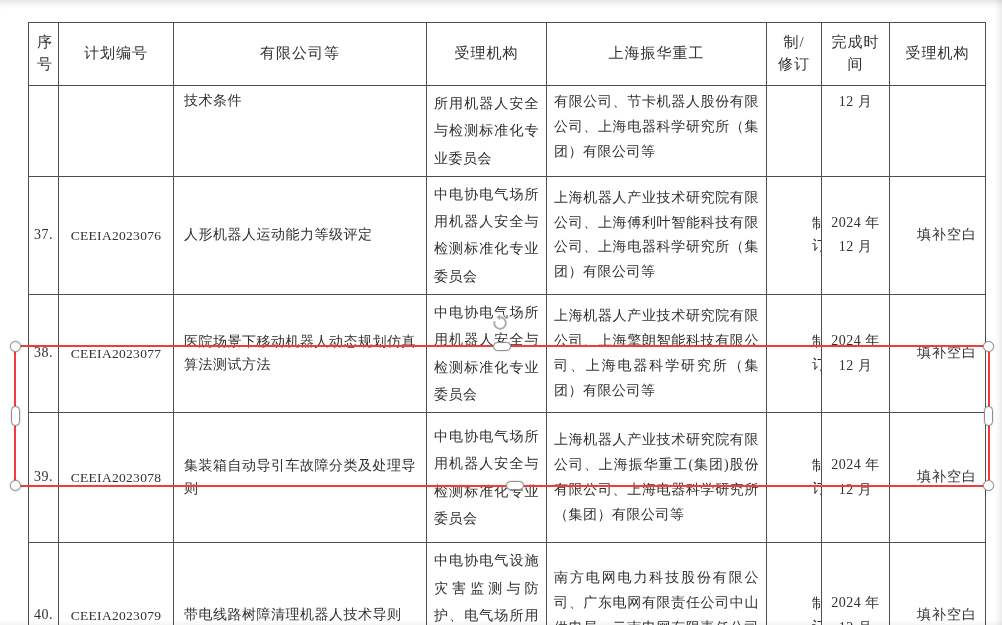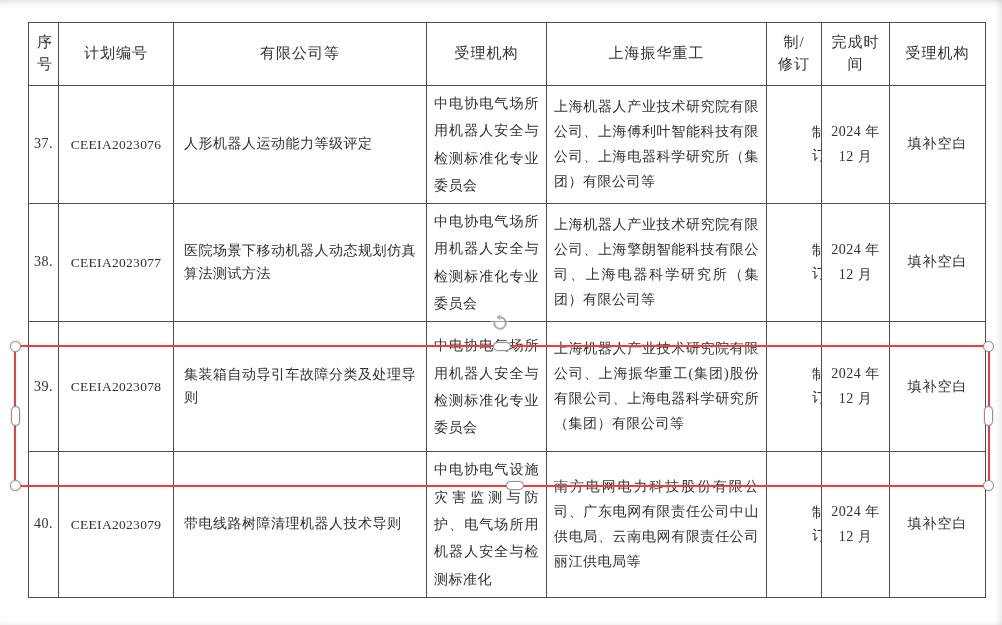--- a/index.html
+++ b/index.html
@@ -43,21 +43,21 @@
   tr.r3{height:130px;}
   tr.r4{height:118px;}
   tr.r0 td{vertical-align:top;}
   td.c-seq{text-align:center;padding:4px 2px;margin-top:46px;}
   td.c-plan{text-align:center;padding:20px 2px;font-size:13.5px;letter-spacing:.3px;}
   td.c-name{text-align:left;padding:4px 10px;}
   td.c-agency{text-align:justify;text-align-last:left;padding:4px 7px;line-height:1.95;}
   td.c-draft{text-align:justify;text-align-last:left;padding:4px 7px;line-height:1.78;}
   td.c-mode{text-align:center;padding-left:45px;}
   td.c-time{text-align:center;white-space:pre-line;line-height:1.75;}
-  td.c-type{text-align:center;letter-spacing:1px;}
+  td.c-type{text-align:right;letter-spacing:1px;}
 
   
   .red-box{
     position:absolute;left:14px;top:345px;width:976px;height:142px;
     box-sizing:border-box;border:2px solid #f23c3c;
     background:transparent;
   }
   .h{
     position:absolute;background:#ffffff;border:1px solid #8f8f8f;
     box-sizing:border-box;border-radius:6px;
@@ -103,20 +103,30 @@
         <th>受理机构</th>
         <th>上海振华重工</th>
         <th>制/
 修订</th>
         <th>完成时
 间</th>
         <th>受理机构</th>
       </tr>
     </thead>
     <tbody>
+      <tr class="r0">
+        <td class="c-seq"></td>
+        <td class="c-plan"></td>
+        <td class="c-name">技术条件</td>
+        <td class="c-agency">所用机器人安全与检测标准化专业委员会</td>
+        <td class="c-draft">有限公司、节卡机器人股份有限公司、上海电器科学研究所（集团）有限公司等</td>
+        <td class="c-mode"></td>
+        <td class="c-time" style="vertical-align:top;">12 月</td>
+        <td class="c-type"></td>
+      </tr>
       <tr class="r1">
         <td class="c-seq">37.</td>
         <td class="c-plan">CEEIA2023076</td>
         <td class="c-name">人形机器人运动能力等级评定</td>
         <td class="c-agency">中电协电气场所用机器人安全与检测标准化专业委员会</td>
         <td class="c-draft">上海机器人产业技术研究院有限公司、上海傅利叶智能科技有限公司、上海电器科学研究所（集团）有限公司等</td>
         <td class="c-mode">制订</td>
         <td class="c-time">2024 年
 12 月</td>
         <td class="c-type">填补空白</td>

